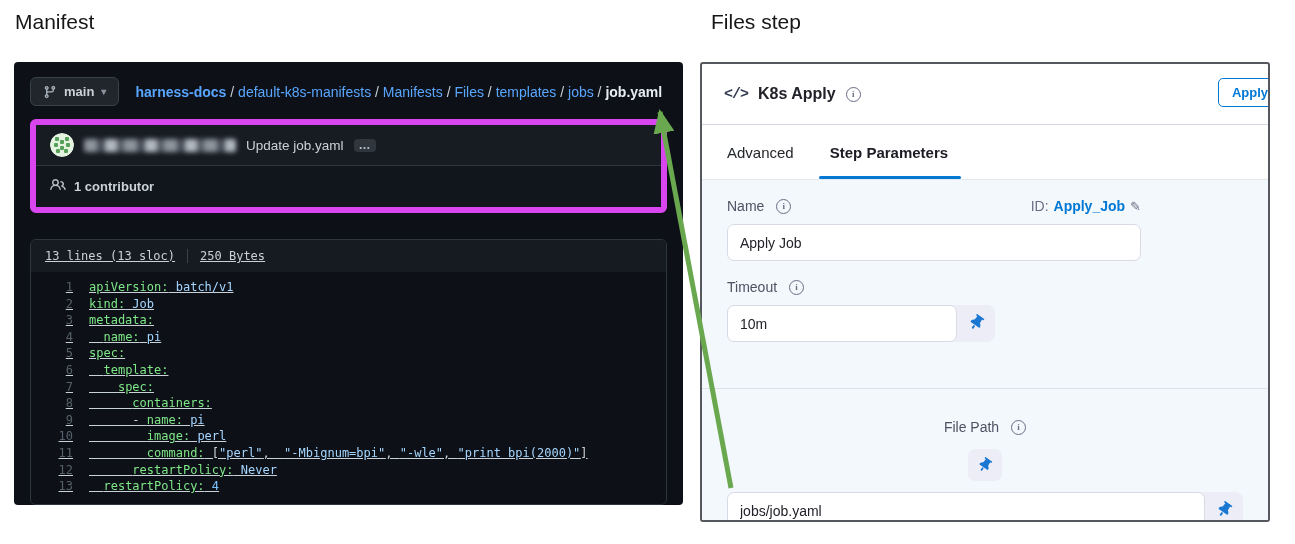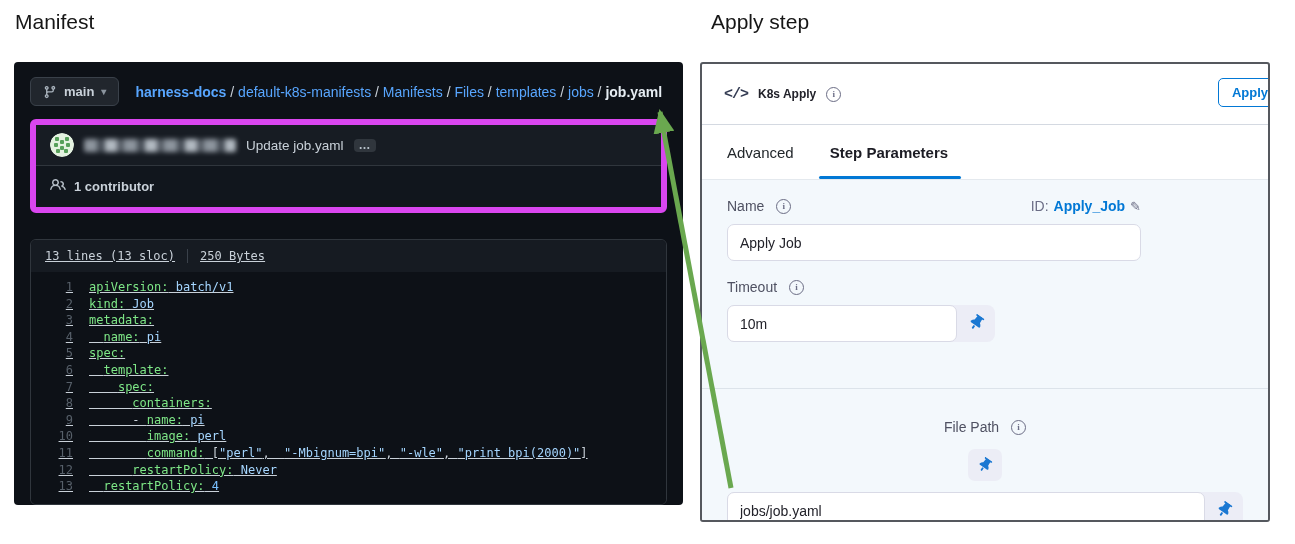--- a/index.html
+++ b/index.html
@@ -60,21 +60,21 @@
   .tok-n{color:#79c0ff;}
   .tok-p{color:#c9d1d9;}
 
   
   .hn-panel{
     position:absolute;left:700px;top:62px;width:570px;height:460px;box-sizing:border-box;
     background:#ffffff;border:2px solid #55585e;border-radius:3px;overflow:hidden;
   }
   .panel-head{position:relative;height:60px;display:flex;align-items:center;gap:10px;padding:0 22px;border-bottom:1px solid #d4d9e1;}
   .code-icon{font-size:15px;font-weight:700;color:#333b52;letter-spacing:-1px;font-family:"Liberation Mono",monospace;}
-  .panel-title{font-size:12px;font-weight:700;color:#22222a;text-align:right;}
+  .panel-title{font-size:16px;font-weight:700;color:#22222a;text-align:right;}
   .info{
     display:inline-flex;width:13px;height:13px;border:1.2px solid #6b6d85;border-radius:50%;
     color:#6b6d85;font-size:9px;font-weight:700;align-items:center;justify-content:center;
     font-family:"Liberation Serif",serif;flex:0 0 auto;
   }
   .apply-btn{
     position:absolute;right:-14px;top:14px;background:#ffffff;border:1.5px solid #0278d5;
     border-radius:5px;color:#0278d5;font-size:13px;font-weight:700;padding:6px 13px;cursor:pointer;
     font-family:"Liberation Sans",sans-serif;
   }
@@ -107,21 +107,21 @@
   .filepath-wrap{margin-top:11px;width:100%;}
   .pin svg,.pin-chip svg{display:block;transform:rotate(35deg);}
 
   
   .arrow-overlay{position:absolute;left:0;top:0;pointer-events:none;z-index:10;}
 </style>
 </head>
 <body>
 
 <div class="section-title" id="manifest-title">Manifest</div>
-<div class="section-title" id="apply-title">Apply step</div>
+<div class="section-title" id="apply-title">Files step</div>
 
 <div class="gh-panel">
   <div class="gh-toprow">
     <button class="branch-btn">
       <span>
         <svg width="14" height="14" viewBox="0 0 16 16" fill="#aab4be">
             <path d="M9.5 3.25a2.25 2.25 0 1 1 3 2.122V6A2.5 2.5 0 0 1 10 8.5H6a1 1 0 0 0-1 1v1.128a2.251 2.251 0 1 1-1.5 0V5.372a2.25 2.25 0 1 1 1.5 0v1.836A2.493 2.493 0 0 1 6 7h4a1 1 0 0 0 1-1v-.628A2.25 2.25 0 0 1 9.5 3.25Zm-6 0a.75.75 0 1 0 1.5 0 .75.75 0 0 0-1.5 0Zm8.25-.75a.75.75 0 1 0 0 1.5.75.75 0 0 0 0-1.5ZM4.25 12a.75.75 0 1 0 0 1.5.75.75 0 0 0 0-1.5Z"></path>
           </svg>
       </span>
       <span>main</span>

